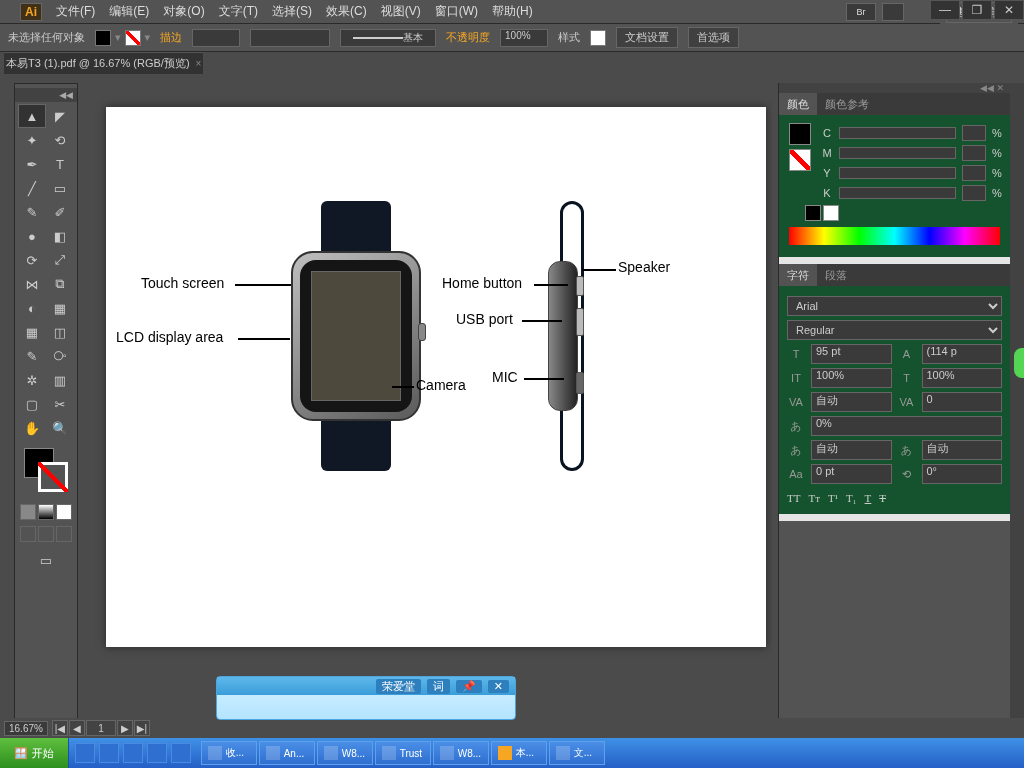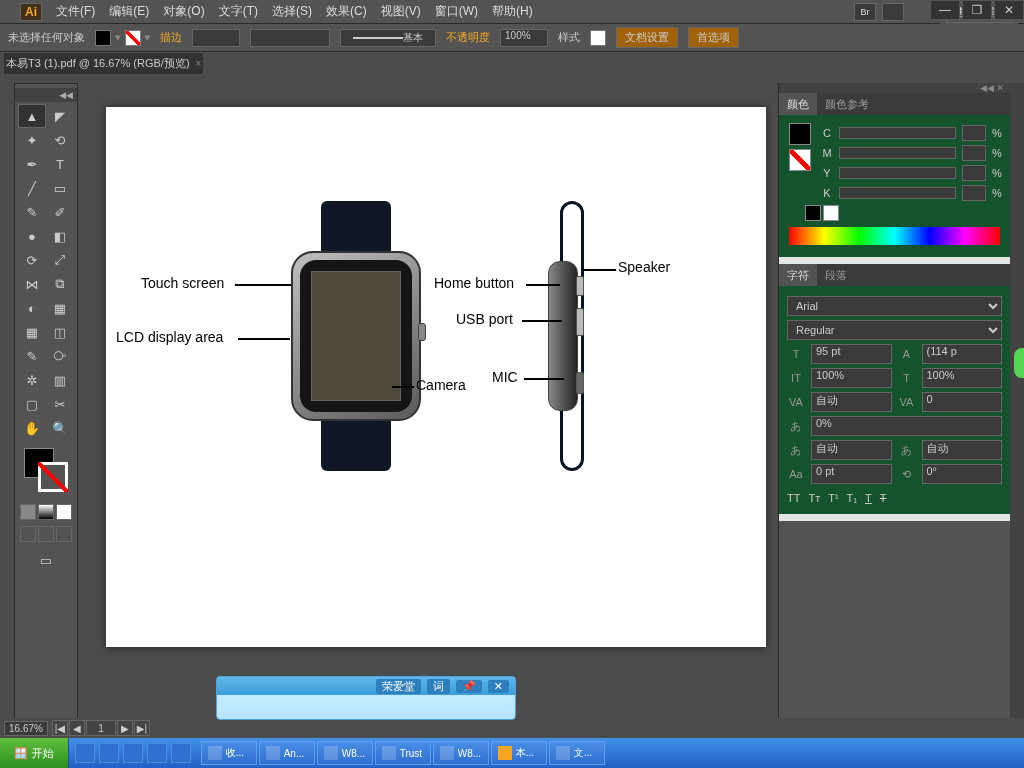--- a/index.html
+++ b/index.html
@@ -9,21 +9,21 @@
 .menubar span.mitem{cursor:default}
 .menubar .right-group{position:absolute;right:120px;display:flex;gap:6px;align-items:center}
 .menubar .workspace{position:absolute;right:6px;top:0;height:24px;display:flex;align-items:center;gap:4px;background:#535353;padding:0 6px}
 .menubar .workspace .ws-label{border:1px solid #666;padding:2px 10px;font-size:11px}
 .win-controls{position:absolute;right:0;top:0;display:flex}
 .win-controls div{width:30px;height:20px;background:#333;color:#ccc;display:flex;align-items:center;justify-content:center;font-size:12px;border:1px solid #555;margin-left:2px}
 .optbar{height:28px;background:#535353;display:flex;align-items:center;padding:0 8px;gap:10px;border-bottom:1px solid #2a2a2a;font-size:11px}
 .optbar .swatch{width:16px;height:16px;border:1px solid #777}
 .optbar .seg{display:flex;align-items:center;gap:4px}
 .optbar select,.optbar .dd{background:#3a3a3a;border:1px solid #666;color:#ccc;height:18px;font-size:10px;padding:0 4px}
-.optbar .btn{background:#a16207;border:1px solid #666;padding:2px 8px;font-size:11px}
+.optbar .btn{background:#404040;border:1px solid #666;padding:2px 8px;font-size:11px}
 .tabbar{height:22px;background:#4b4b4b;display:flex;align-items:flex-end;padding-left:4px}
 .tabbar .tab{background:#323232;color:#ccc;padding:3px 2px;font-size:11px;border-top:1px solid #555;display:flex;gap:6px;align-items:center}
 .tabbar .tab .x{color:#888;font-size:10px}
 .main{position:absolute;top:83px;left:0;right:0;bottom:30px;display:flex;background:#4b4b4b}
 .leftgutter{width:14px;background:#4b4b4b}
 .tools{width:64px;background:#535353;border:1px solid #2a2a2a;padding:4px 0;display:flex;flex-direction:column;align-items:center}
 .tools .trow{display:flex}
 .tools .tbtn{width:28px;height:24px;display:flex;align-items:center;justify-content:center;color:#ccc;font-size:13px;border:1px solid transparent}
 .tools .tbtn.sel{background:#323232;border:1px solid #666}
 .tools .fillstroke{width:48px;height:48px;position:relative;margin:6px 0}
@@ -88,39 +88,39 @@
 .optbar .stroke-none{position:relative;background:#fff}
 .optbar .stroke-none::after{content:"";position:absolute;inset:0;background:linear-gradient(45deg,transparent 42%,red 42%,red 58%,transparent 58%)}
 .tools-hdr{width:100%;height:14px;background:#424242;display:flex;justify-content:flex-end;align-items:center;padding-right:4px;color:#aaa;font-size:9px;margin-bottom:2px}
 .panel-pair{display:flex}
 .panel-pair .fillsw{width:22px;height:22px;background:#000;border:1px solid #888;margin:2px}
 .panel-pair .nonesw{width:22px;height:22px;background:#fff;border:1px solid #888;margin:2px;position:relative}
 .panel-pair .nonesw::after{content:"";position:absolute;inset:0;background:linear-gradient(45deg,transparent 42%,red 42%,red 58%,transparent 58%)}
 .rp-top{height:10px;background:#424242;display:flex;justify-content:flex-end;padding-right:6px;align-items:center;font-size:9px;color:#888}
 .rightdock{width:14px;background:#424242}
 .char .ttrow{display:flex;gap:8px;padding:4px 0}
-.char .ttrow span{font-family:Liberation Sans, sans-serif;color:#ccc}
+.char .ttrow span{font-family:Liberation Serif, serif;color:#ccc}
 .green-blob{position:absolute;right:0;top:348px;width:10px;height:30px;background:#54d654;border-radius:8px 0 0 8px}
 </style>
 </head>
 <body>
 
 <div class="menubar">
   <div class="ai-logo">Ai</div>
   <span class="mitem">文件(F)</span>
   <span class="mitem">编辑(E)</span>
   <span class="mitem">对象(O)</span>
   <span class="mitem">文字(T)</span>
   <span class="mitem">选择(S)</span>
   <span class="mitem">效果(C)</span>
   <span class="mitem">视图(V)</span>
   <span class="mitem">窗口(W)</span>
   <span class="mitem">帮助(H)</span>
   <div class="right-group">
-    <div style="width:22px;height:18px;background:#3a3a3a;border:1px solid #666;display:flex;align-items:center;justify-content:center;font-size:9px">Br</div>
+    <div style="width:30px;height:18px;background:#3a3a3a;border:1px solid #666;display:flex;align-items:center;justify-content:center;font-size:9px">Br</div>
     <div style="width:22px;height:18px;background:#3a3a3a;border:1px solid #666"></div>
   </div>
   <div class="workspace">
     <span class="ws-label">基本功能</span>
   </div>
   <div class="win-controls">
     <div>—</div>
     <div>❐</div>
     <div>✕</div>
   </div>
@@ -253,21 +253,21 @@
             <div class="btn b1"></div>
             <div class="btn b2"></div>
             <div class="btn b3"></div>
           </div>
       </div>
 
       <div class="lbl" style="left:35px;top:168px"><span>Touch screen</span><div class="line" style="left:94px;top:9px;width:56px;height:2px"></div></div>
       <div class="lbl" style="left:10px;top:222px"><span>LCD display area</span><div class="line" style="left:122px;top:9px;width:52px;height:2px"></div></div>
       <div class="lbl" style="left:310px;top:270px"><span>Camera</span><div class="line" style="left:-24px;top:9px;width:22px;height:2px"></div></div>
 
-      <div class="lbl" style="left:328px;top:168px"><span>Home button</span><div class="line" style="left:92px;top:9px;width:34px;height:2px"></div></div>
+      <div class="lbl" style="left:336px;top:168px"><span>Home button</span><div class="line" style="left:92px;top:9px;width:34px;height:2px"></div></div>
       <div class="lbl" style="left:350px;top:204px"><span>USB port</span><div class="line" style="left:66px;top:9px;width:40px;height:2px"></div></div>
       <div class="lbl" style="left:386px;top:262px"><span>MIC</span><div class="line" style="left:32px;top:9px;width:40px;height:2px"></div></div>
       <div class="lbl" style="left:512px;top:152px"><span>Speaker</span><div class="line" style="left:-36px;top:10px;width:34px;height:2px"></div></div>
     </div>
   </div>
 
   <div class="rightpanels">
     <div class="rp-top">◀◀ ✕</div>
     <div class="panel">
       <div class="ptabs">

